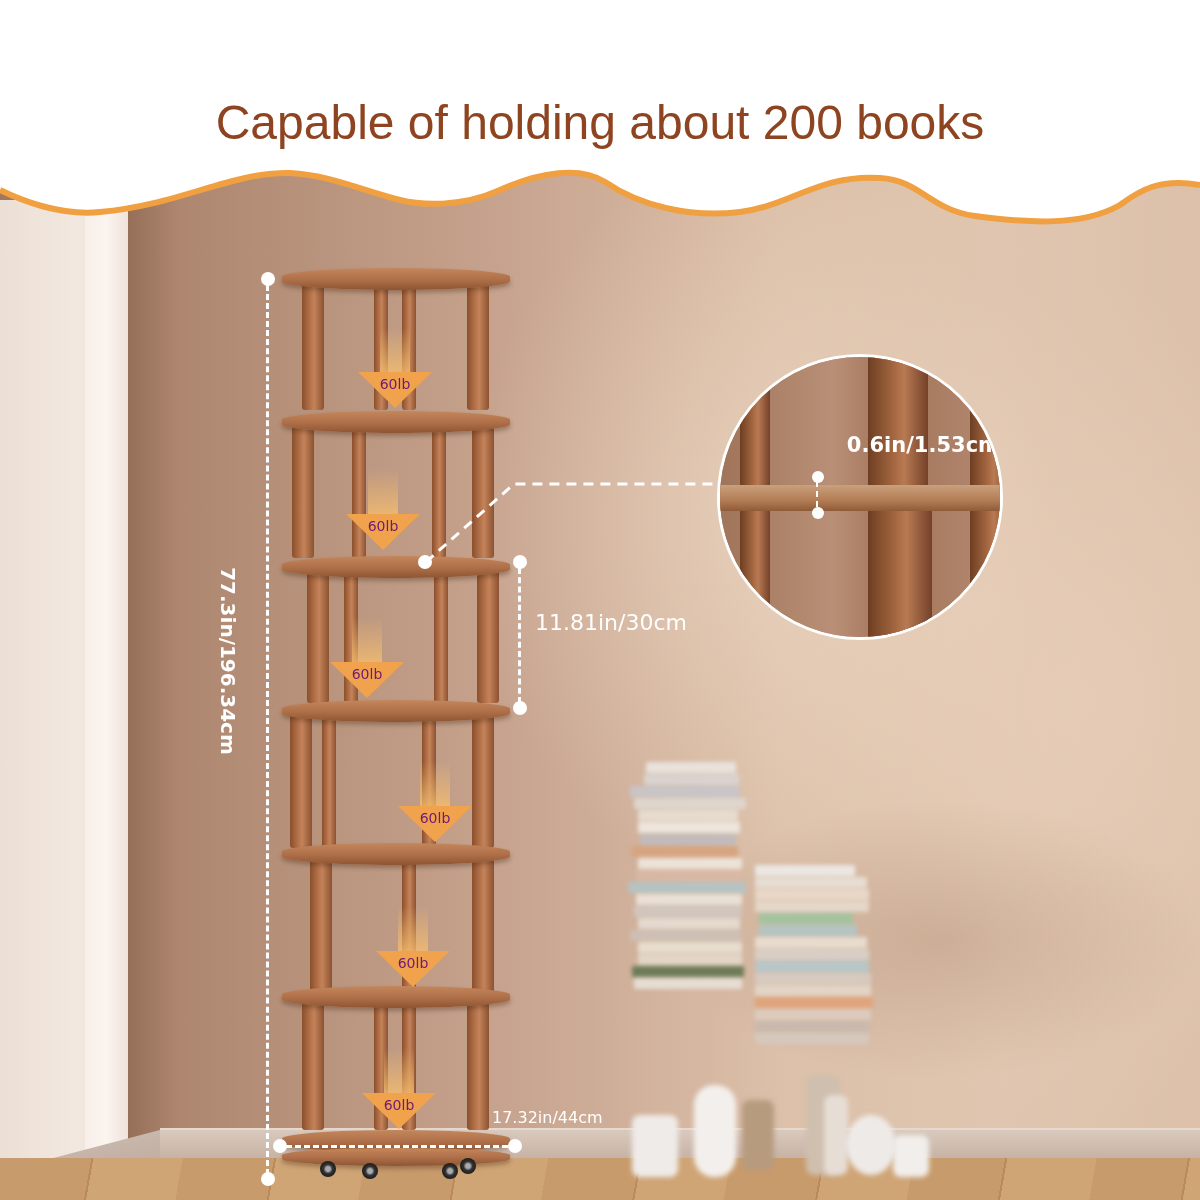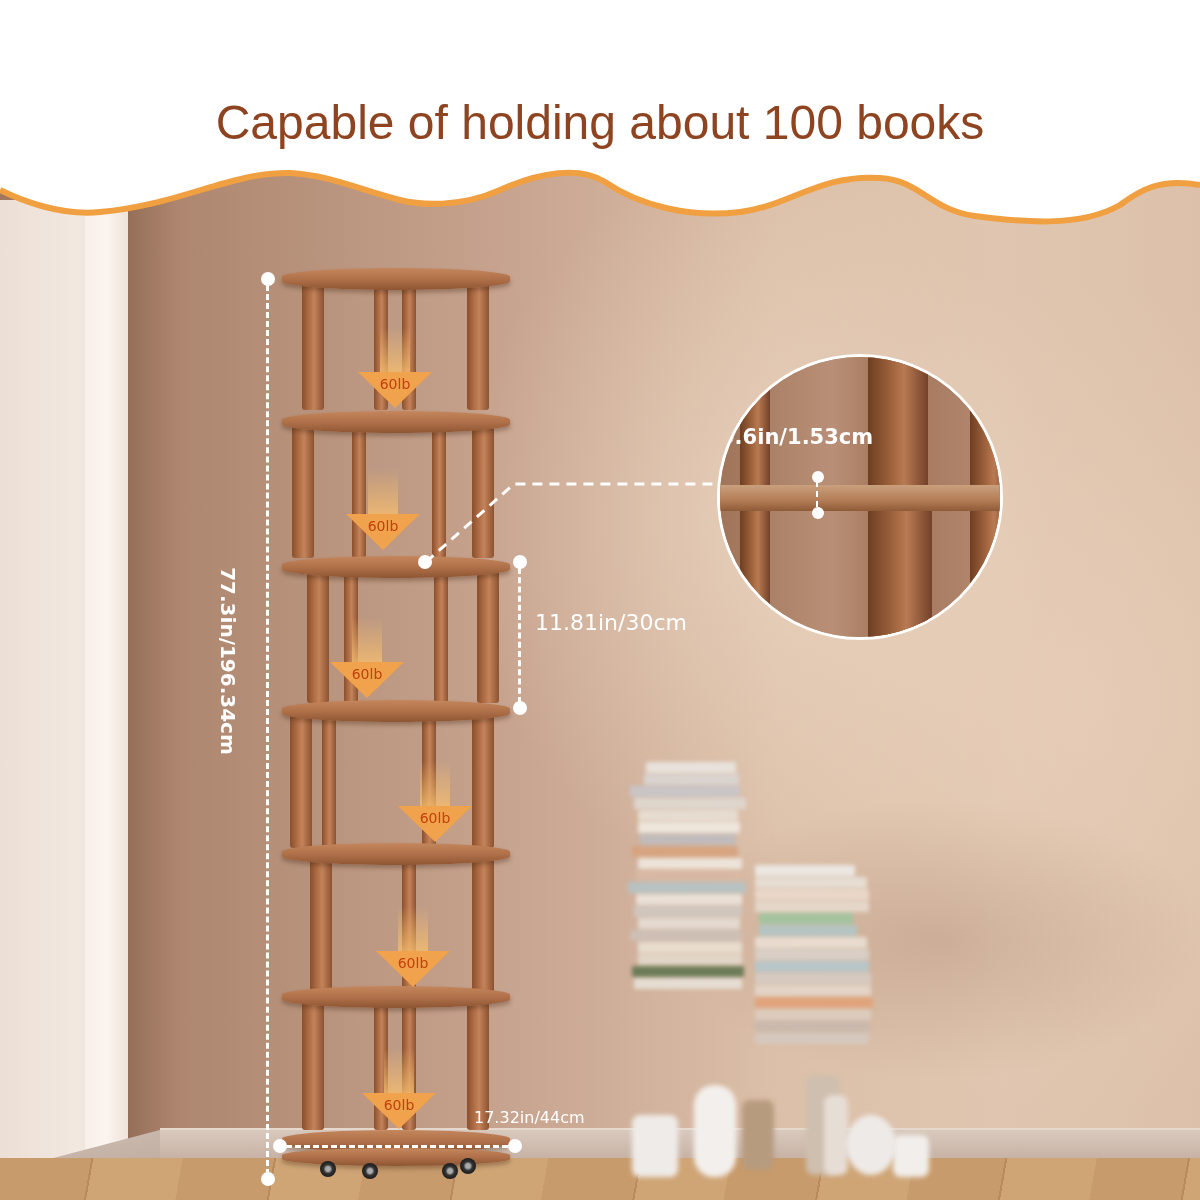--- a/index.html
+++ b/index.html
@@ -44,21 +44,21 @@
     background:linear-gradient(180deg,#c4865c 0%,#b0714a 50%,#8e5533 100%);
     box-shadow:0 3px 4px rgba(70,40,20,.35)}
   .caster{position:absolute;width:16px;height:16px;border-radius:50%;
     background:radial-gradient(circle,#aaa 20%,#333 40%,#1d1d1d 70%);}
 
   .load-arrow{position:absolute;width:74px;height:50px}
   .load-arrow .glow{position:absolute;left:22px;top:-45px;width:30px;height:50px;
     background:linear-gradient(180deg,rgba(255,220,140,0),rgba(246,190,110,.85));}
   .load-arrow svg{position:absolute;left:0;top:0}
   .load-arrow span{position:absolute;left:0;top:4px;width:74px;text-align:center;
-    color:#c2410c;font-size:14px;font-family:"DejaVu Sans",sans-serif}
+    color:#701a75;font-size:14px;font-family:"DejaVu Sans",sans-serif}
 
   
   .dim-label{position:absolute;color:#fff;font-family:"DejaVu Sans",sans-serif;white-space:nowrap}
   .dot{position:absolute;width:14px;height:14px;border-radius:50%;background:#fff}
   .vdash{position:absolute;width:0;border-left:3px dashed #fff}
   .hdash{position:absolute;height:0;border-top:3px dashed #fff}
 
   
   .zoom-circle{position:absolute;left:717px;top:354px;width:286px;height:286px;border-radius:50%;
     border:3px solid #fff;overflow:hidden;background:#b58b70}
@@ -129,21 +129,21 @@
   <div class="decor" style="left:742px;top:1100px;width:32px;height:70px;background:#b79b7f"></div>
   <div class="decor" style="left:806px;top:1075px;width:34px;height:100px;background:#cfbfae"></div>
   <div class="decor" style="left:824px;top:1095px;width:24px;height:80px;background:#e6ddd5"></div>
   <div class="decor" style="left:846px;top:1115px;width:50px;height:60px;background:#eeeae7;border-radius:50%"></div>
   <div class="decor" style="left:893px;top:1135px;width:36px;height:42px;background:#f1eeeb"></div>
 
   <svg class="header-wave" viewBox="0 0 1200 230" width="1200" height="230">
     <path d="M0,0 L1200,0 L1200,185 C1160,178 1140,190 1120,205 C1080,228 1020,222 975,216 C930,210 920,180 880,178 C820,174 790,206 740,212 C690,218 640,206 605,182 C580,166 540,172 500,190 C460,208 420,205 400,200 C360,190 330,175 290,173 C230,172 180,205 100,212 C60,216 20,200 0,190 Z" fill="#ffffff"></path>
     <path d="M0,190 C20,200 60,216 100,212 C180,205 230,172 290,173 C330,175 360,190 400,200 C420,205 460,208 500,190 C540,172 580,166 605,182 C640,206 690,218 740,212 C790,206 820,174 880,178 C920,180 930,210 975,216 C1020,222 1080,228 1120,205 C1140,190 1160,178 1200,185" fill="none" stroke="#f0a040" stroke-width="6"></path>
   </svg>
-  <div class="subtitle">Capable of holding about 100 books</div>
+  <div class="subtitle">Capable of holding about 200 books</div>
 
   <div class="tower">
 
     <div class="post" style="left:20px;top:12px;height:130px"></div>
     <div class="post thin" style="left:92px;top:12px;height:130px"></div>
     <div class="post thin" style="left:120px;top:12px;height:130px"></div>
     <div class="post" style="left:185px;top:12px;height:130px"></div>
 
     <div class="post" style="left:10px;top:155px;height:135px"></div>
     <div class="post thin" style="left:70px;top:155px;height:135px"></div>
@@ -233,32 +233,32 @@
   <div class="dim-label" style="left:128px;top:649px;width:200px;text-align:center;font-size:20px;font-weight:700;transform:rotate(90deg);transform-origin:center">77.3in/196.34cm</div>
 
   <div class="dot" style="left:513px;top:555px"></div>
   <div class="vdash" style="left:518px;top:568px;height:135px"></div>
   <div class="dot" style="left:513px;top:701px"></div>
   <div class="dim-label" style="left:535px;top:610px;font-size:22px">11.81in/30cm</div>
 
   <div class="dot" style="left:273px;top:1139px"></div>
   <div class="hdash" style="left:286px;top:1145px;width:222px"></div>
   <div class="dot" style="left:508px;top:1139px"></div>
-  <div class="dim-label" style="left:474px;top:1108px;font-size:16px">17.32in/44cm</div>
+  <div class="dim-label" style="left:492px;top:1108px;font-size:16px">17.32in/44cm</div>
 
   <div class="dot" style="left:418px;top:555px"></div>
   <svg style="position:absolute;left:420px;top:478px" width="300" height="90">
     <polyline points="6,84 94,6 298,6" fill="none" stroke="#fff" stroke-width="3" stroke-dasharray="10,7"></polyline>
   </svg>
 
   <div class="zoom-circle">
     <div class="zc-bg"></div>
     <div class="zc-post" style="left:148px;width:60px"></div>
     <div class="zc-post" style="left:20px;width:30px"></div>
     <div class="zc-post" style="left:250px;width:40px"></div>
     <div class="zc-shelf"></div>
     <div class="zc-post" style="left:148px;top:154px;height:140px;width:64px"></div>
     <div class="dot" style="left:92px;top:114px;width:12px;height:12px"></div>
     <div class="vdash" style="left:96px;top:124px;height:26px;border-left-width:2px"></div>
     <div class="dot" style="left:92px;top:150px;width:12px;height:12px"></div>
-    <div class="dim-label" style="left:0;top:68px;width:280px;text-align:left;font-size:21px;font-weight:700">0.6in/1.53cm</div>
+    <div class="dim-label" style="left:0;top:76px;width:280px;text-align:right;font-size:21px;font-weight:700">0.6in/1.53cm</div>
   </div>
 </div>
 
 </body></html>

